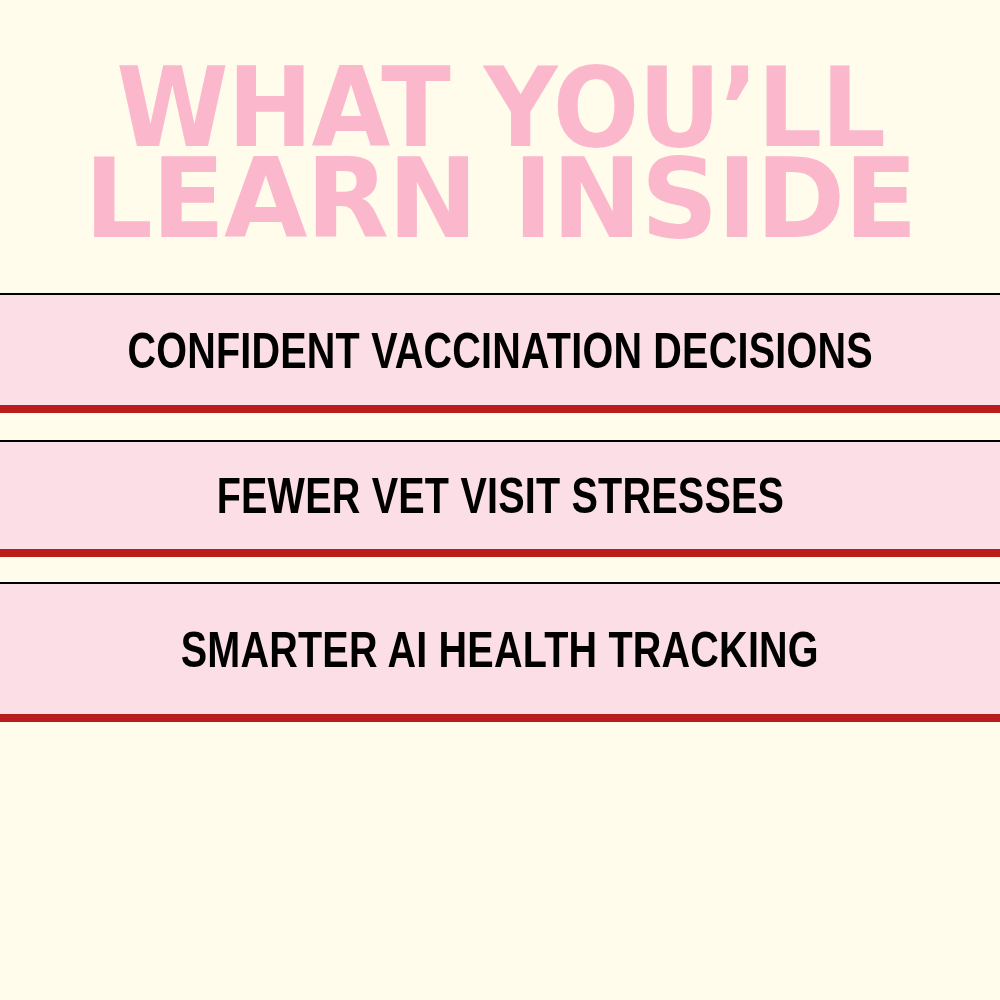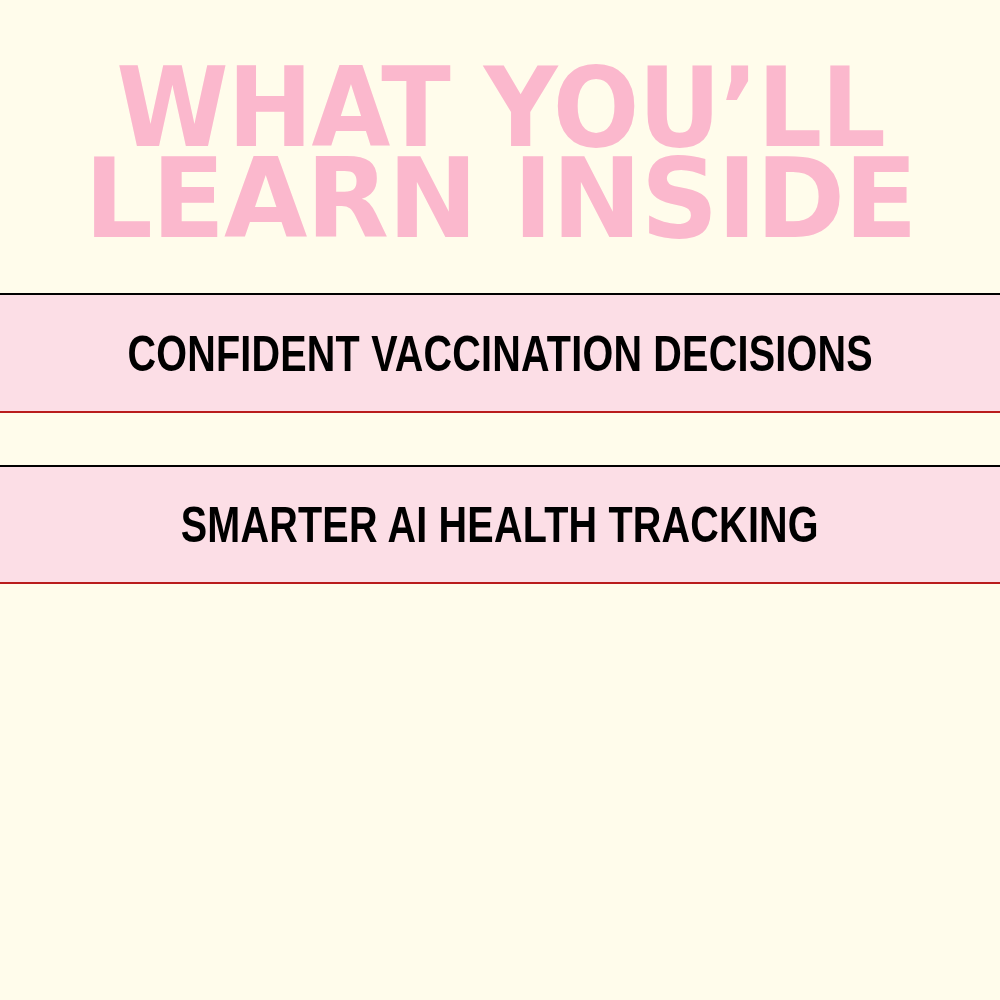--- a/index.html
+++ b/index.html
@@ -71,21 +71,21 @@
     left: 0;
     width: 1000px;
   }
 
   .row {
     position: relative;
     width: 1000px;
     box-sizing: border-box;
     background: #fcdee6;
     border-top: 2px solid #000000;
-    border-bottom: 2px solid #b91c1c;
+    border-bottom: 8px solid #b91c1c;
     display: flex;
     align-items: center;
     justify-content: center;
   }
 
   .row-gap {
     width: 1000px;
     background: #fffceb;
   }
 
@@ -104,41 +104,44 @@
 
   
   .row-0 { height: 120px; }
   .gap-0 { height: 13px; }
   .row-1 { height: 118px; }
   .gap-1 { height: 14px; }
   .row-2 { height: 117px; }
   .gap-2 { height: 13px; }
   .row-3 { height: 118px; }
   .gap-3 { height: 12px; }
-  .row-4 { height: 119px; }
+  .row-4 { height: 140px; }
 </style>
 </head>
 <body>
 
 <div class="poster">
 
   <div class="headline">
     <div class="headline-line headline-line-1">WHAT YOU’LL</div>
     <div class="headline-line headline-line-2">LEARN INSIDE</div>
   </div>
 
   <div class="rows">
 
     <div class="row row-0">
       <span class="row-label">CONFIDENT VACCINATION DECISIONS</span>
     </div>
     <div class="row-gap gap-0"></div>
 
     <div class="row-gap gap-1"></div>
 
+    <div class="row row-2">
+      <span class="row-label">FEWER VET VISIT STRESSES</span>
+    </div>
     <div class="row-gap gap-2"></div>
 
     <div class="row-gap gap-3"></div>
 
     <div class="row row-4">
       <span class="row-label">SMARTER AI HEALTH TRACKING</span>
     </div>
 
   </div>
 

